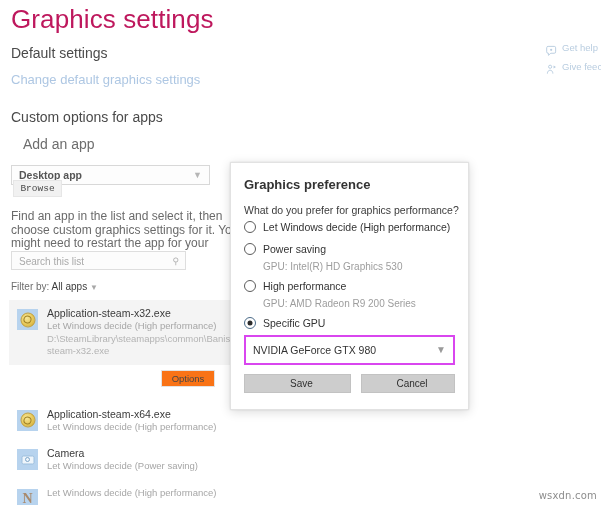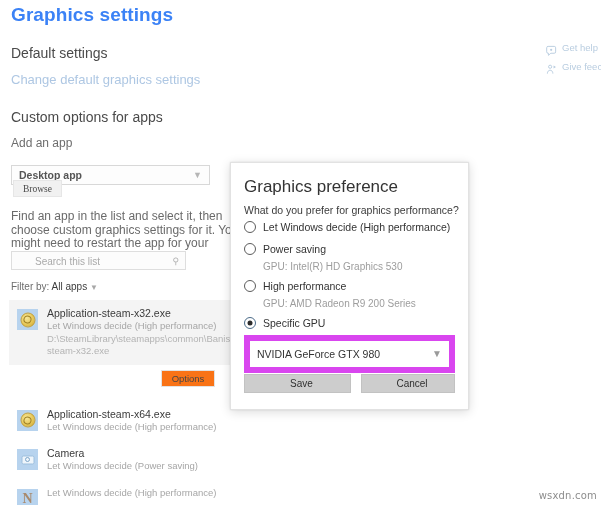--- a/index.html
+++ b/index.html
@@ -20,23 +20,23 @@
   
   .page {
     position: absolute;
     left: 0; top: 0;
     width: 601px; height: 505px;
   }
 
   .page-title {
     position: absolute;
     left: 11px; top: 4px;
-    font-size: 19px;
-    font-weight: 700;
-    color: #3b82f6;
+    font-size: 26px;
+    font-weight: 400;
+    color: #be185d;
     letter-spacing: .1px;
   }
 
   .section-head {
     position: absolute;
     font-size: 14px;
     font-weight: 400;
     color: #4a4a4a;
   }
   .sec-default  { left: 11px; top: 45px; }
@@ -45,22 +45,23 @@
   .link-muted {
     position: absolute;
     left: 11px; top: 72px;
     font-size: 13px;
     color: #aec7e3;
     text-decoration: none;
   }
 
   .label-small {
     position: absolute;
-    font-size: 12px;
+    font-size: 14px;
     color: #6d6d6d;
+    margin-left: 12px;
   }
   .lbl-addapp { left: 11px; top: 136px; }
 
   
   .combo {
     position: absolute;
     box-sizing: border-box;
     border: 1px solid #d8d8d8;
     background: #fdfdfd;
     height: 20px;
@@ -88,21 +89,21 @@
     left: 13px; top: 180px;
     width: 49px; height: 17px;
     box-sizing: border-box;
     background: #f1f1f1;
     border: 1px solid #e6e6e6;
     font-size: 9.5px;
     color: #4a4a4a;
     display: flex;
     align-items: center;
     justify-content: center;
-    font-family: Liberation Serif, serif;
+    font-family: Liberation Mono, monospace;
   }
 
   .helptext {
     position: absolute;
     left: 11px; top: 210px;
     width: 232px;
     font-size: 12px;
     line-height: 13.5px;
     color: #6a6a6a;
   }
@@ -116,21 +117,20 @@
     border: 1px solid #dedede;
     background: #fcfcfc;
   }
   .searchbox .sph {
     position: absolute;
     left: 7px; top: 50%;
     transform: translateY(-50%);
     font-size: 10px;
     color: #a9a9a9;
     white-space: nowrap;
-    margin-left: 16px;
   }
   .searchbox .sicon {
     position: absolute;
     right: 6px; top: 50%;
     transform: translateY(-50%);
     color: #b0b0b0;
     font-size: 9px;
   }
 
   .filterrow {
@@ -278,23 +278,23 @@
     position: absolute;
     left: 230px; top: 162px;
     width: 237px; height: 246px;
     background: #ffffff;
     border: 1px solid #e2e2e2;
     box-shadow: 0 2px 10px rgba(0,0,0,.14), 0 0 2px rgba(0,0,0,.10);
   }
   .dlg-title {
     position: absolute;
     left: 13px; top: 14px;
-    font-size: 17px;
+    font-size: 13px;
     color: #333;
-    font-weight: 400;
+    font-weight: 700;
   }
   .dlg-q {
     position: absolute;
     left: 13px; top: 41px;
     font-size: 10.5px;
     color: #3b3b3b;
   }
   .radio-row {
     position: absolute;
     left: 13px;
@@ -337,22 +337,22 @@
   }
   .r1 { top: 58px; }
   .r2 { top: 80px; }
   .n2 { top: 98px; }
   .r3 { top: 117px; }
   .n3 { top: 135px; }
   .r4 { top: 154px; }
 
   .combo-gpu {
     left: 13px; top: 172px;
-    width: 211px; height: 38px;
-    border: 6px solid #d946ef;
+    width: 211px; height: 30px;
+    border: 2px solid #d946ef;
     background: #ffffff;
   }
   .combo-gpu .ctext { color: #333; font-size: 10.5px; }
   .combo-gpu .chev  { color: #9a9a9a; font-size: 10px; }
 
   .dlg-btn {
     position: absolute;
     top: 211px;
     height: 19px;
     box-sizing: border-box;

